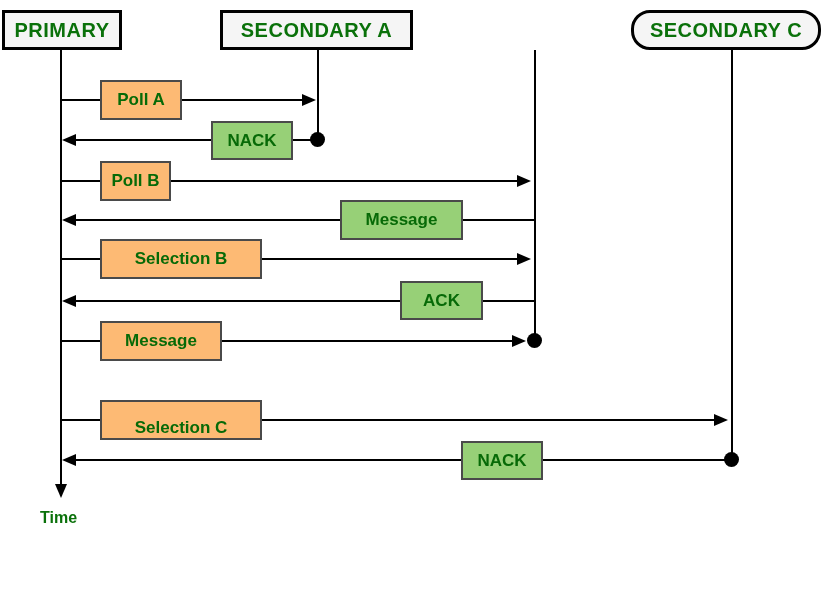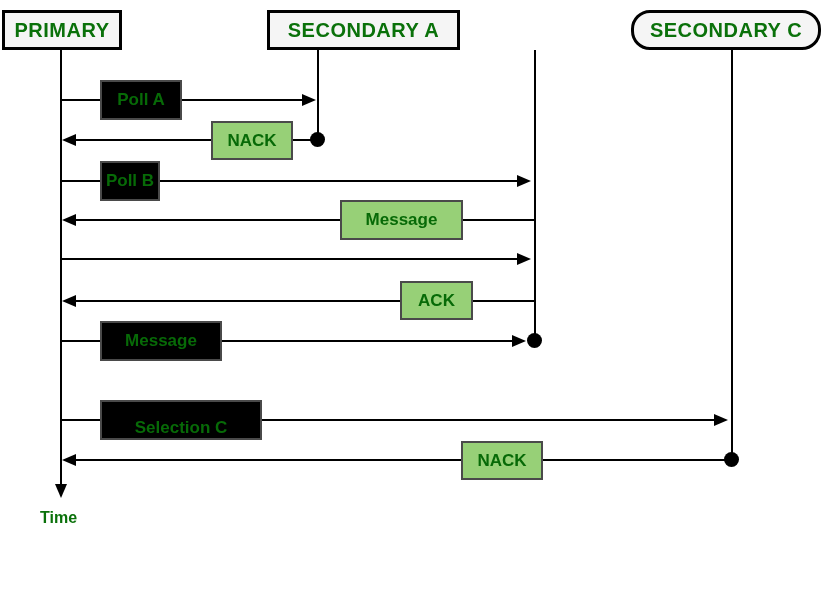--- a/index.html
+++ b/index.html
@@ -11,21 +11,21 @@
     background:#f5f5f5;border:3px solid #000;
     display:flex;align-items:center;justify-content:center;
     font-weight:bold;font-size:20px;color:#0a710a;letter-spacing:.5px;
   }
   .msg-box{
     position:absolute;box-sizing:border-box;
     border:2px solid #4a4a4a;
     display:flex;align-items:center;justify-content:center;
     font-weight:bold;font-size:17px;color:#076a07;
   }
-  .light{background:#000000;}
+  .light{background:#fdba74;}
   .dark{background:#97d077;}
 
   .vline{position:absolute;width:2px;background:#000;}
   .hline{position:absolute;height:2px;background:#000;}
 
   .ah-r{position:absolute;width:0;height:0;
     border-top:6px solid transparent;border-bottom:6px solid transparent;
     border-left:14px solid #000;}
   .ah-l{position:absolute;width:0;height:0;
     border-top:6px solid transparent;border-bottom:6px solid transparent;
@@ -41,21 +41,21 @@
     font-weight:bold;font-size:30px;color:#0a710a;}
 </style>
 </head>
 <body>
 
 <div id="canvas">
 
   <div class="station" style="left:2px;top:10px;width:120px;">
     <span>PRIMARY</span>
   </div>
-  <div class="station" style="left:220px;top:10px;width:193px;margin-left:47px;">
+  <div class="station" style="left:220px;top:10px;width:193px;">
     <span>SECONDARY A</span>
   </div>
   <div class="station" style="left:631px;top:10px;width:190px;border-radius:19px;">
     <span>SECONDARY C</span>
   </div>
 
   <div class="vline" style="left:60px;top:50px;height:436px;"></div>
   <div class="ah-d" style="left:55px;top:484px;"></div>
   <div class="vline" style="left:317px;top:50px;height:90px;"></div>
   <div class="vline" style="left:534px;top:50px;height:291px;"></div>
@@ -69,36 +69,39 @@
 
   <div class="hline" style="left:66px;top:139px;width:252px;"></div>
   <div class="ah-l" style="left:62px;top:134px;"></div>
   <div class="dot" style="left:310px;top:132px;"></div>
   <div class="msg-box dark" style="left:211px;top:121px;width:82px;height:39px;">
     <span>NACK</span>
   </div>
 
   <div class="hline" style="left:61px;top:180px;width:458px;"></div>
   <div class="ah-r" style="left:517px;top:175px;"></div>
-  <div class="msg-box light" style="left:100px;top:161px;width:60px;height:40px;">
+  <div class="msg-box light" style="left:100px;top:161px;width:71px;height:40px;">
     <span>Poll B</span>
   </div>
 
   <div class="hline" style="left:66px;top:219px;width:469px;"></div>
   <div class="ah-l" style="left:62px;top:214px;"></div>
   <div class="msg-box dark" style="left:340px;top:200px;width:123px;height:40px;">
     <span>Message</span>
   </div>
 
   <div class="hline" style="left:61px;top:258px;width:458px;"></div>
   <div class="ah-r" style="left:517px;top:253px;"></div>
+  <div class="msg-box light" style="left:100px;top:239px;width:162px;height:40px;">
+    <span>Selection B</span>
+  </div>
 
   <div class="hline" style="left:66px;top:300px;width:469px;"></div>
   <div class="ah-l" style="left:62px;top:295px;"></div>
-  <div class="msg-box dark" style="left:400px;top:281px;width:73px;height:39px;">
+  <div class="msg-box dark" style="left:400px;top:281px;width:83px;height:39px;">
     <span>ACK</span>
   </div>
 
   <div class="hline" style="left:61px;top:340px;width:462px;"></div>
   <div class="ah-r" style="left:512px;top:335px;"></div>
   <div class="dot" style="left:527px;top:333px;"></div>
   <div class="msg-box light" style="left:100px;top:321px;width:122px;height:40px;">
     <span>Message</span>
   </div>
 

